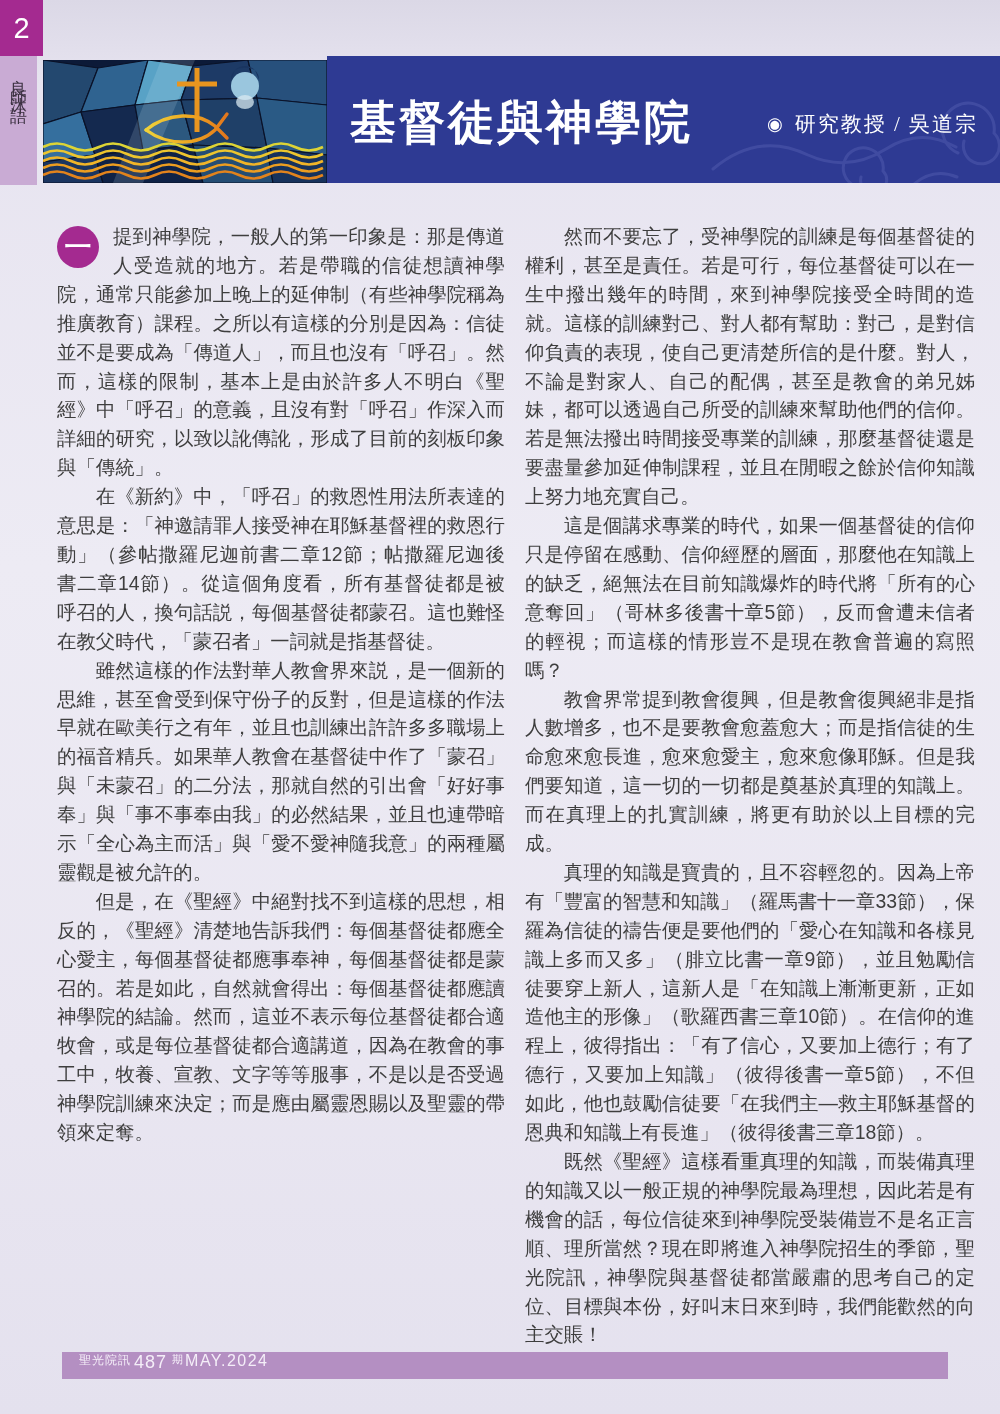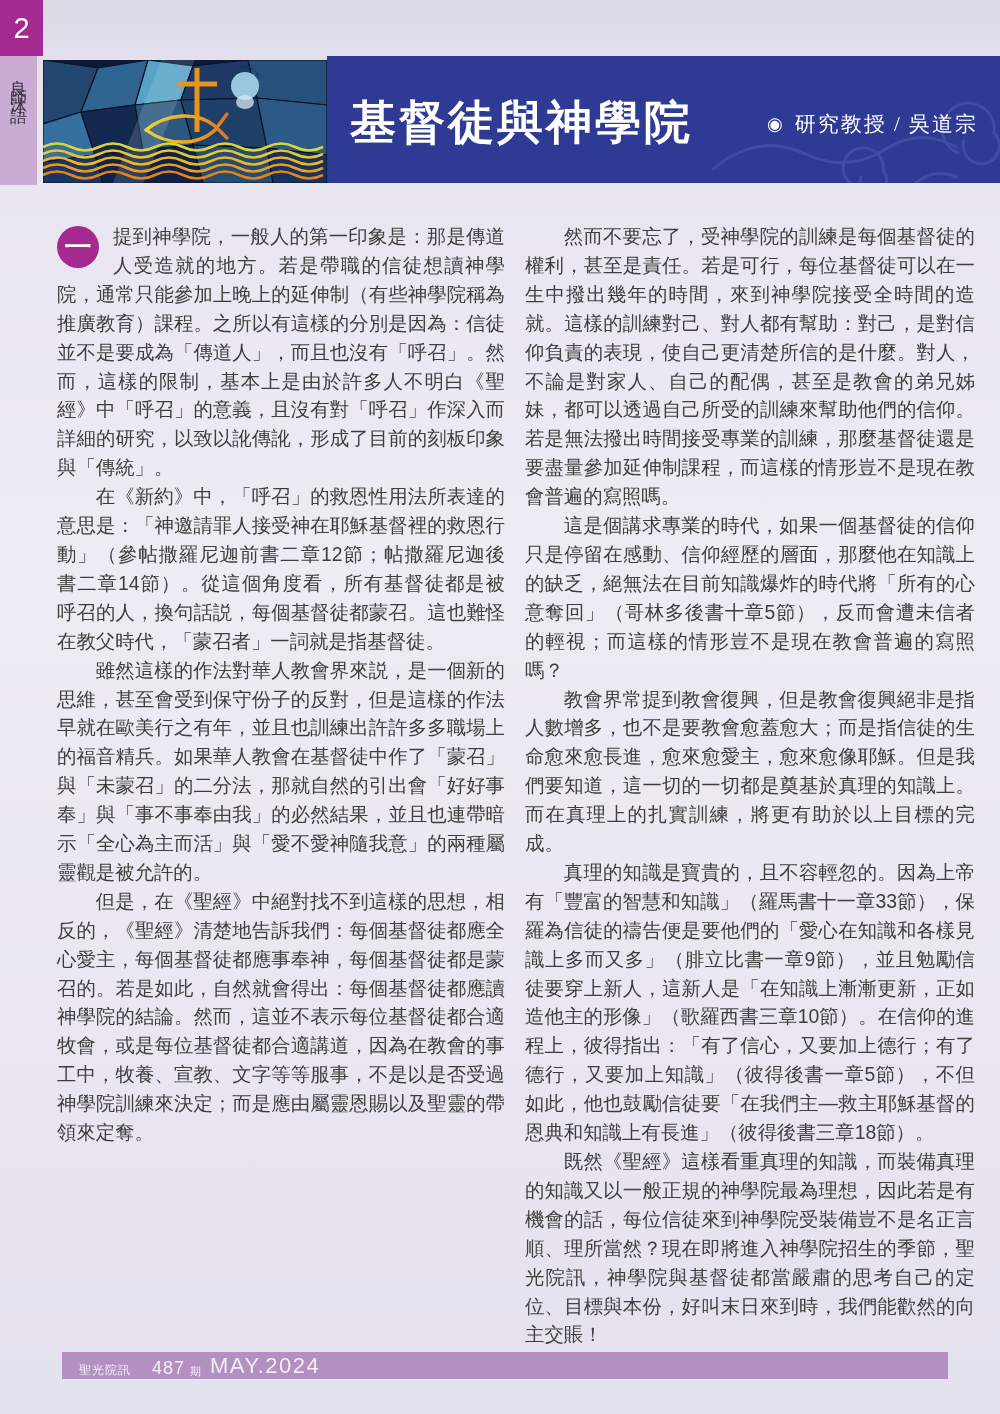--- a/index.html
+++ b/index.html
@@ -63,27 +63,27 @@
     float:left;width:42px;height:42px;border-radius:50%;
     background:#a42a90;color:#ffffff;
     display:flex;align-items:center;justify-content:center;
     font-size:27px;font-weight:bold;
     margin:4px 14px 11px 0;
   }
   
   .footer-bar{
     position:absolute;left:62px;top:1352px;width:886px;height:27px;
     background:#b48fc2;color:#f4eef8;
-    display:flex;align-items:flex-end;
+    display:flex;align-items:flex-start;
     padding-left:17px;box-sizing:border-box;
   }
   .footer-bar .pub{font-size:12px;letter-spacing:1px;}
-  .footer-bar .num{font-size:18px;margin-left:21px;letter-spacing:1px;}
+  .footer-bar .num{font-size:18px;margin-left:3px;letter-spacing:1px;}
   .footer-bar .unit{font-size:11px;margin-left:5px;}
-  .footer-bar .date{font-size:22px;margin-left:9px;letter-spacing:1.5px;}
+  .footer-bar .date{font-size:16px;margin-left:2px;letter-spacing:1.5px;}
 </style>
 </head>
 <body>
 
 <div class="page">
 
   <div class="pagenum">
     <span>2</span>
   </div>
 
@@ -156,21 +156,21 @@
   </div>
 
   <div class="col col-left">
     <p class="first"><span class="dropcap">一</span><span>提到神學院，一般人的第一印象是：那是傳道人受造就的地方。若是帶職的信徒想讀神學院，通常只能參加上晚上的延伸制（有些神學院稱為推廣教育）課程。之所以有這樣的分別是因為：信徒並不是要成為「傳道人」，而且也沒有「呼召」。然而，這樣的限制，基本上是由於許多人不明白《聖經》中「呼召」的意義，且沒有對「呼召」作深入而詳細的研究，以致以訛傳訛，形成了目前的刻板印象與「傳統」。</span></p>
     <p>在《新約》中，「呼召」的救恩性用法所表達的意思是：「神邀請罪人接受神在耶穌基督裡的救恩行動」（參帖撒羅尼迦前書二章12節；帖撒羅尼迦後書二章14節）。從這個角度看，所有基督徒都是被呼召的人，換句話説，每個基督徒都蒙召。這也難怪在教父時代，「蒙召者」一詞就是指基督徒。</p>
     <p>雖然這樣的作法對華人教會界來説，是一個新的思維，甚至會受到保守份子的反對，但是這樣的作法早就在歐美行之有年，並且也訓練出許許多多職場上的福音精兵。如果華人教會在基督徒中作了「蒙召」與「未蒙召」的二分法，那就自然的引出會「好好事奉」與「事不事奉由我」的必然結果，並且也連帶暗示「全心為主而活」與「愛不愛神隨我意」的兩種屬靈觀是被允許的。</p>
     <p>但是，在《聖經》中絕對找不到這樣的思想，相反的，《聖經》清楚地告訴我們：每個基督徒都應全心愛主，每個基督徒都應事奉神，每個基督徒都是蒙召的。若是如此，自然就會得出：每個基督徒都應讀神學院的結論。然而，這並不表示每位基督徒都合適牧會，或是每位基督徒都合適講道，因為在教會的事工中，牧養、宣教、文字等等服事，不是以是否受過神學院訓練來決定；而是應由屬靈恩賜以及聖靈的帶領來定奪。</p>
   </div>
 
   <div class="col col-right">
-    <p>然而不要忘了，受神學院的訓練是每個基督徒的權利，甚至是責任。若是可行，每位基督徒可以在一生中撥出幾年的時間，來到神學院接受全時間的造就。這樣的訓練對己、對人都有幫助：對己，是對信仰負責的表現，使自己更清楚所信的是什麼。對人，不論是對家人、自己的配偶，甚至是教會的弟兄姊妹，都可以透過自己所受的訓練來幫助他們的信仰。若是無法撥出時間接受專業的訓練，那麼基督徒還是要盡量參加延伸制課程，而這樣的情形豈不是現在教會普遍的寫照嗎。</p>
+    <p>然而不要忘了，受神學院的訓練是每個基督徒的權利，甚至是責任。若是可行，每位基督徒可以在一生中撥出幾年的時間，來到神學院接受全時間的造就。這樣的訓練對己、對人都有幫助：對己，是對信仰負責的表現，使自己更清楚所信的是什麼。對人，不論是對家人、自己的配偶，甚至是教會的弟兄姊妹，都可以透過自己所受的訓練來幫助他們的信仰。若是無法撥出時間接受專業的訓練，那麼基督徒還是要盡量參加延伸制課程，並且在閒暇之餘於信仰知識上努力地充實自己。</p>
     <p>這是個講求專業的時代，如果一個基督徒的信仰只是停留在感動、信仰經歷的層面，那麼他在知識上的缺乏，絕無法在目前知識爆炸的時代將「所有的心意奪回」（哥林多後書十章5節），反而會遭未信者的輕視；而這樣的情形豈不是現在教會普遍的寫照嗎？</p>
     <p>教會界常提到教會復興，但是教會復興絕非是指人數增多，也不是要教會愈蓋愈大；而是指信徒的生命愈來愈長進，愈來愈愛主，愈來愈像耶穌。但是我們要知道，這一切的一切都是奠基於真理的知識上。而在真理上的扎實訓練，將更有助於以上目標的完成。</p>
     <p>真理的知識是寶貴的，且不容輕忽的。因為上帝有「豐富的智慧和知識」（羅馬書十一章33節），保羅為信徒的禱告便是要他們的「愛心在知識和各樣見識上多而又多」（腓立比書一章9節），並且勉勵信徒要穿上新人，這新人是「在知識上漸漸更新，正如造他主的形像」（歌羅西書三章10節）。在信仰的進程上，彼得指出：「有了信心，又要加上德行；有了德行，又要加上知識」（彼得後書一章5節），不但如此，他也鼓勵信徒要「在我們主—救主耶穌基督的恩典和知識上有長進」（彼得後書三章18節）。</p>
     <p>既然《聖經》這樣看重真理的知識，而裝備真理的知識又以一般正規的神學院最為理想，因此若是有機會的話，每位信徒來到神學院受裝備豈不是名正言順、理所當然？現在即將進入神學院招生的季節，聖光院訊，神學院與基督徒都當嚴肅的思考自己的定位、目標與本份，好叫末日來到時，我們能歡然的向主交賬！</p>
   </div>
 
   <div class="footer-bar">
     <span class="pub">聖光院訊</span>
     <span class="num">487</span>
     <span class="unit">期</span>

